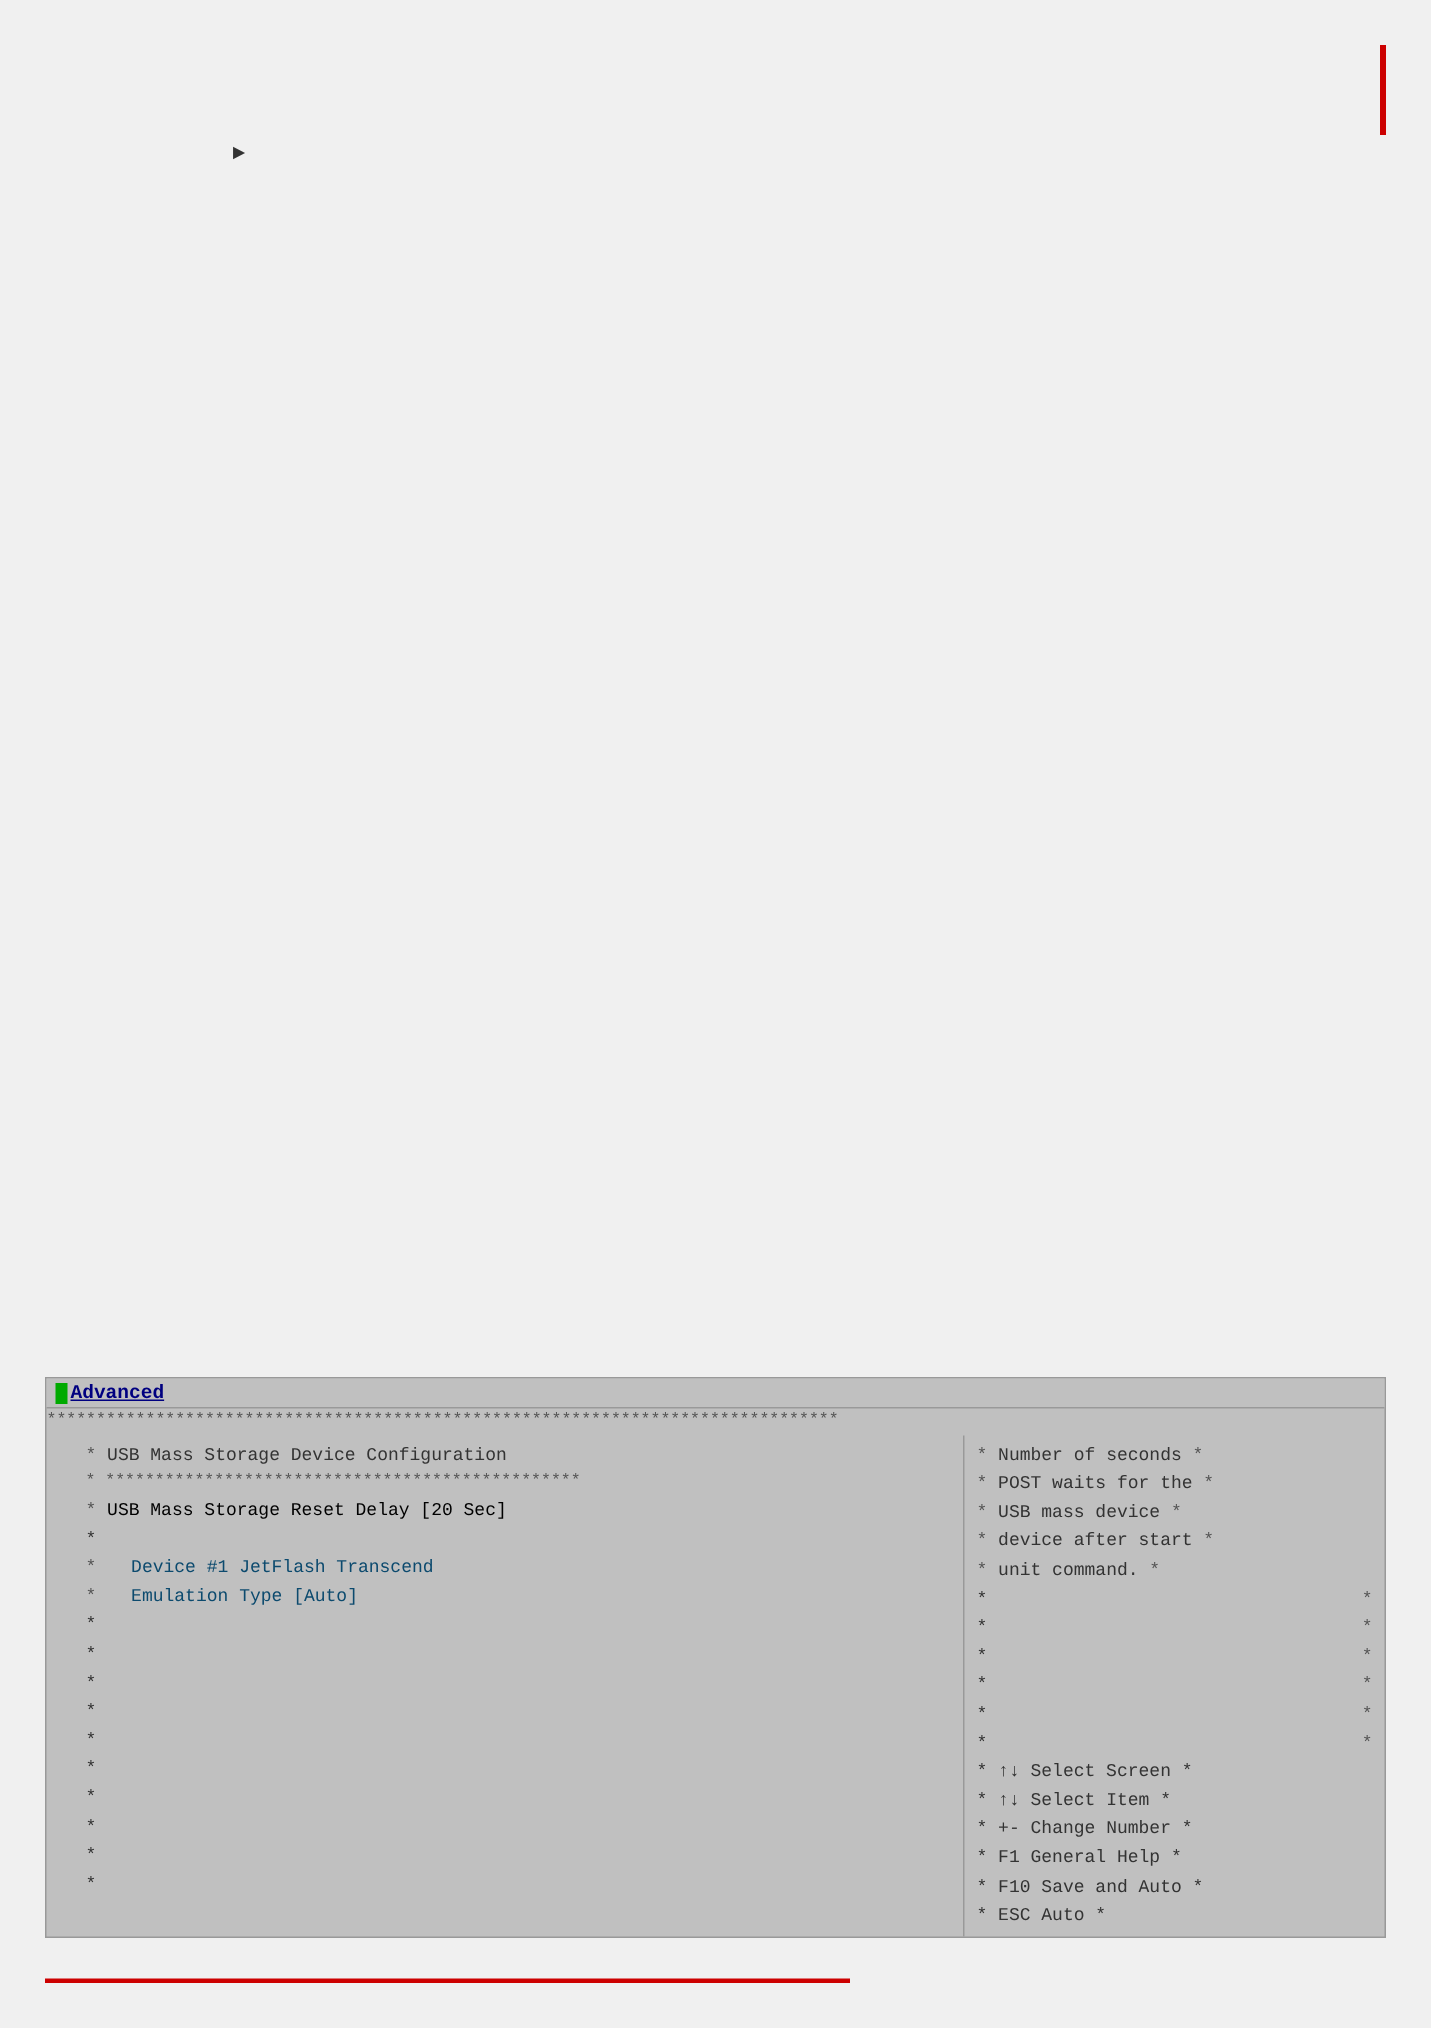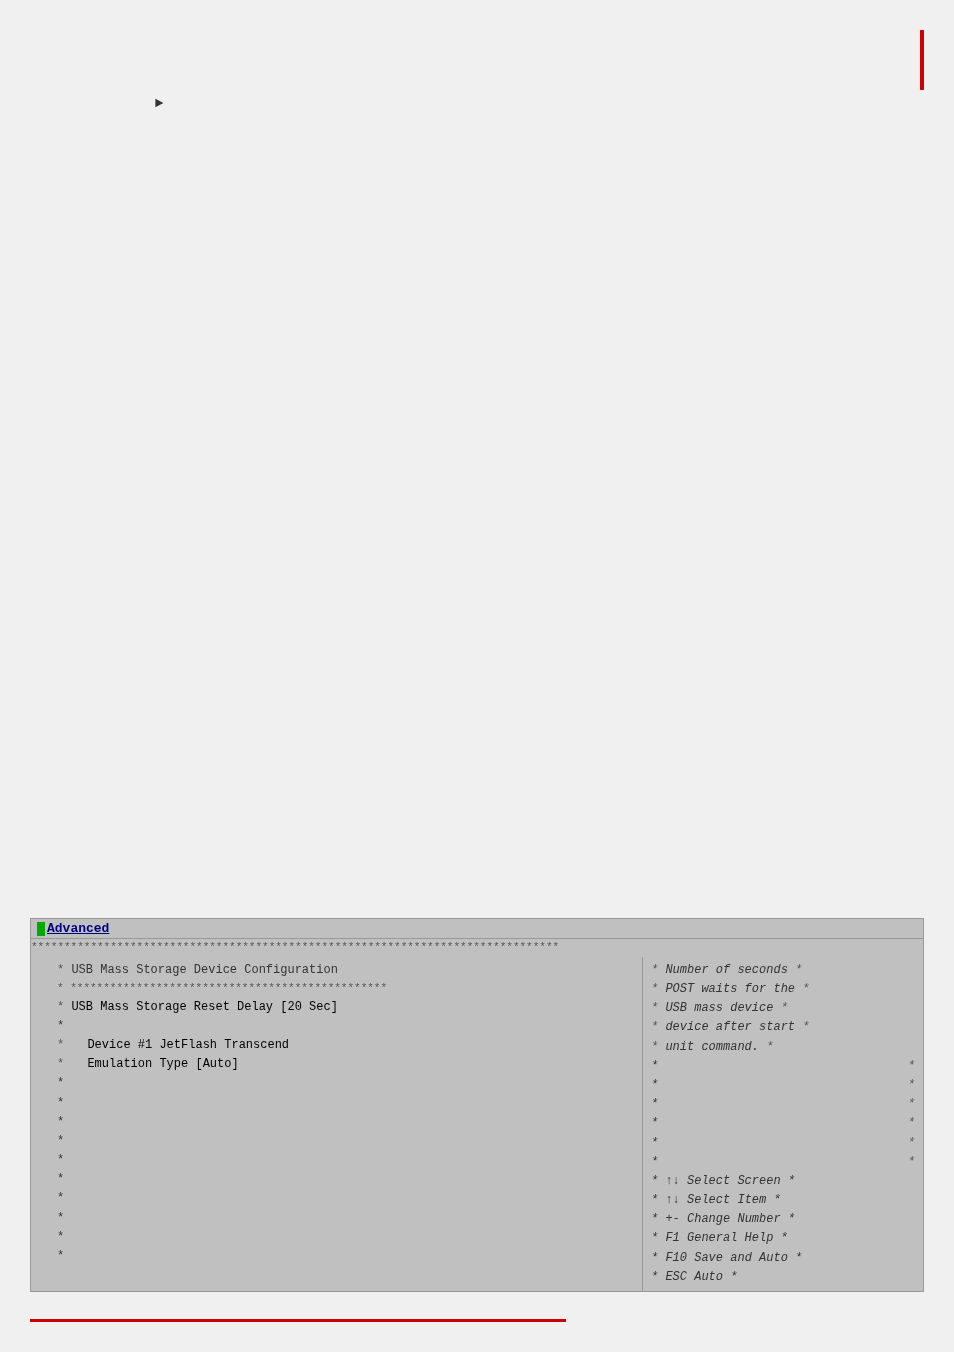--- a/index.html
+++ b/index.html
@@ -81,39 +81,38 @@
 
     .bios-left {
       flex: 1;
       padding: 4px 26px;
       border-right: 1px solid #999;
     }
 
     .bios-right {
       width: 280px;
       padding: 4px 8px;
-      font-style: italic;
     }
 
     .bios-row {
       line-height: 1.6;
       white-space: nowrap;
     }
 
     .bios-heading {
       color: #333;
       font-weight: normal;
     }
 
     .bios-subheading {
       color: #000000;
     }
 
     .bios-item {
-      color: #000000;
+      color: #0c4a6e;
       padding-left: 16px;
     }
 
     .bios-key-row {
       color: #333;
       line-height: 1.6;
     }
 
     .star-prefix {
       color: #555;

